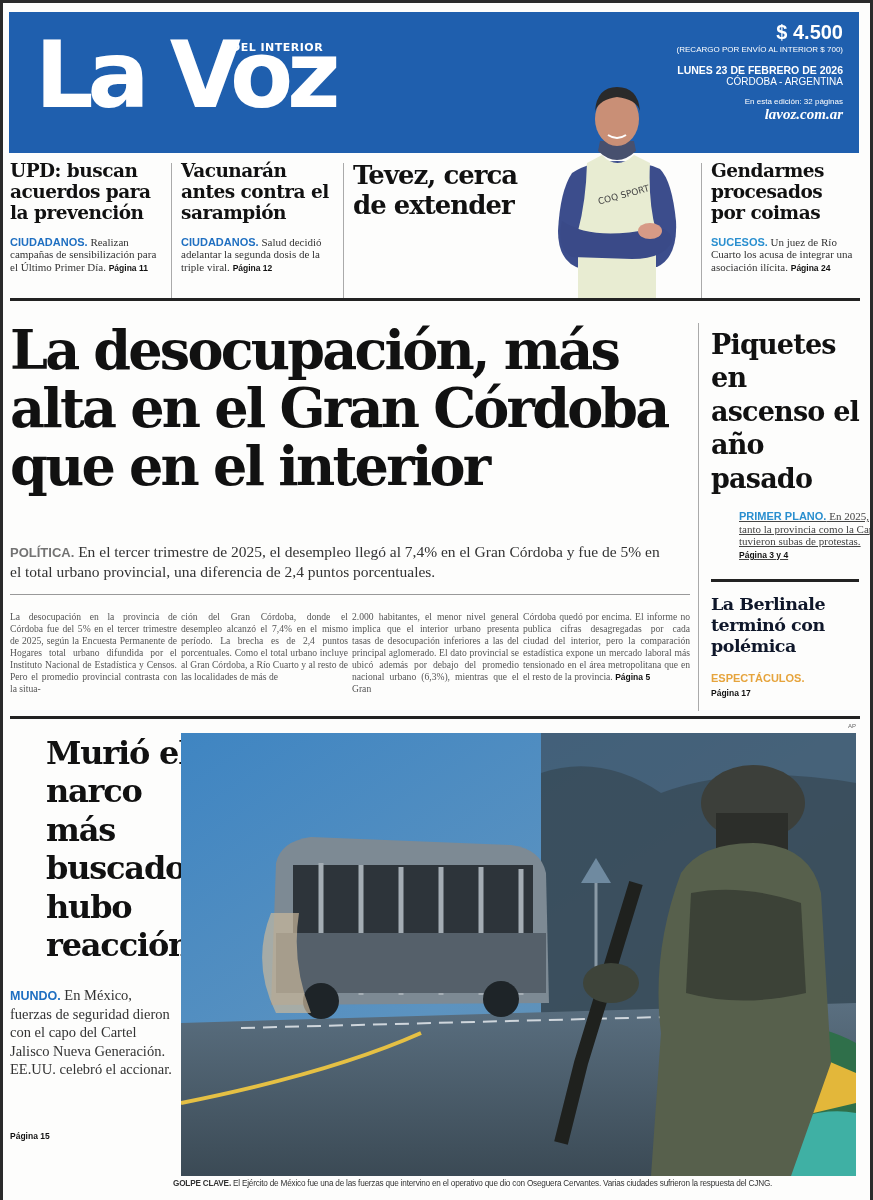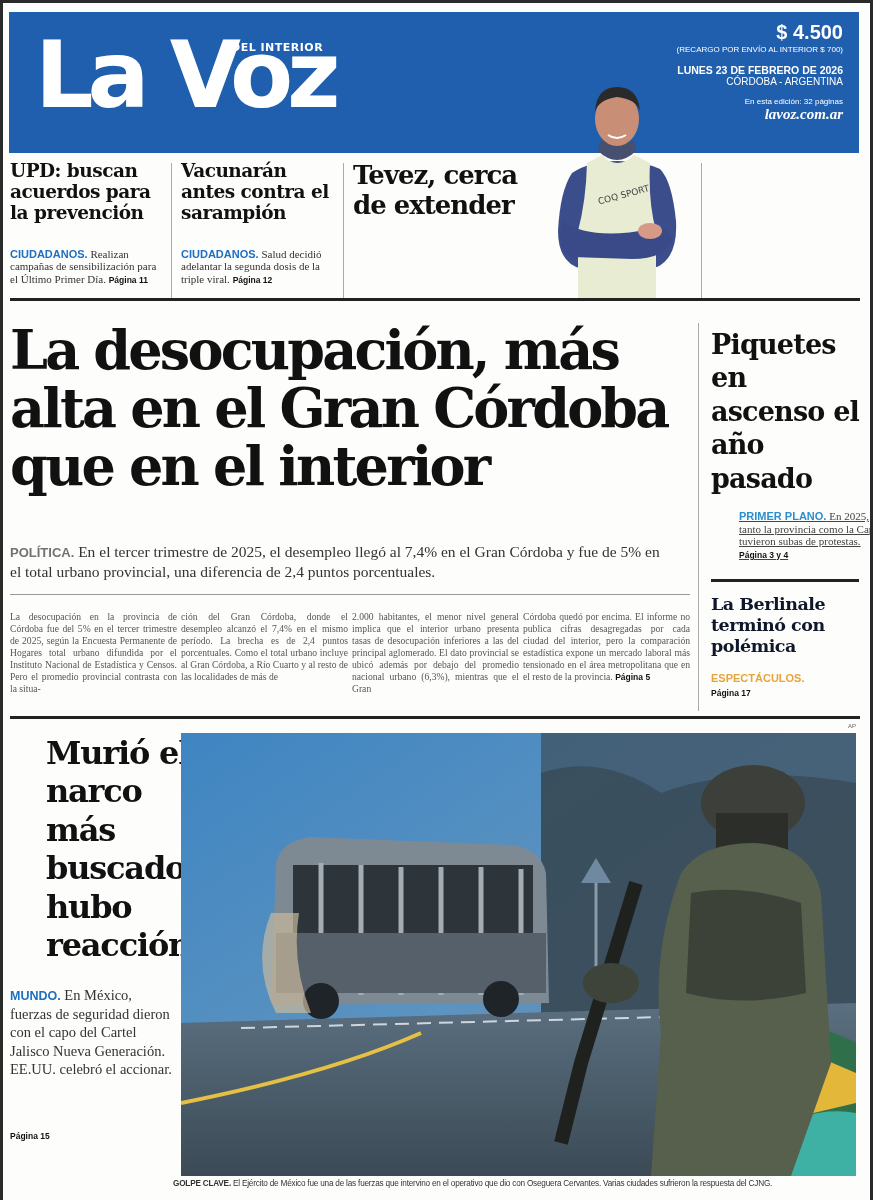--- a/index.html
+++ b/index.html
@@ -11,21 +11,21 @@
   .mast-right { position: absolute; right: 16px; top: 10px; text-align: right; color: #fff; font-family: "Liberation Sans", sans-serif; margin-left: 23px; }
   .price { font-size: 20px; font-weight: bold; line-height: 1.05; }
   .surcharge { font-size: 8px; margin-top: 2px; }
   .date { font-size: 10.5px; font-weight: bold; margin-top: 10px; }
   .place { font-size: 10px; }
   .edition { font-size: 8px; margin-top: 10px; }
   .url { font-size: 15px; font-weight: bold; font-style: italic; font-family: "Liberation Serif", serif; }
 
   .teaser { position: absolute; top: 158px; }
   .teaser h2 { font-family: "DejaVu Serif", serif; font-weight: bold; font-size: 18.5px; line-height: 1.13; color: #111; letter-spacing: -0.5px; }
-  .teaser p { font-family: "Liberation Serif", serif; font-size: 11px; line-height: 1.15; color: #333; margin-top: 24px; }
+  .teaser p { font-family: "Liberation Serif", serif; font-size: 11px; line-height: 1.15; color: #333; margin-top: 12px; }
   .kicker { font-family: "Liberation Sans", sans-serif; font-weight: bold; }
   .pagref { font-family: "Liberation Sans", sans-serif; font-weight: bold; font-size: 8.5px; color: #111; }
 
   .rule-thick { position: absolute; height: 3px; background: #222; }
   .rule-thin { position: absolute; height: 1px; background: #999; }
   .vrule { position: absolute; width: 1px; background: #aaa; }
 
   .player { position: absolute; left: 549px; top: 78px; width: 130px; height: 220px; }
 
   .lead-title { position: absolute; left: 7px; top: 319px; width: 690px; font-family: "DejaVu Serif", serif; font-weight: bold; font-size: 54px; line-height: 1.07; color: #111; letter-spacing: -2.8px; }
@@ -92,20 +92,24 @@
 
   <div class="teaser" style="left:178px; width:150px;">
     <h2>Vacunarán antes contra el sarampión</h2>
     <p><span class="kicker" style="color:#1f6fc1">CIUDADANOS.</span><span> Salud decidió adelantar la segunda dosis de la triple viral. </span><span class="pagref">Página 12</span></p>
   </div>
 
   <div class="teaser" style="left:350px; width:180px;">
     <h2 style="font-size:26px; line-height:1.15; letter-spacing:-1px;">Tevez, cerca de extender</h2>
   </div>
 
+  <div class="teaser" style="left:708px; width:145px;">
+    <h2>Gendarmes procesados por coimas</h2>
+    <p><span class="kicker" style="color:#2a8fcf">SUCESOS.</span><span> Un juez de Río Cuarto los acusa de integrar una asociación ilícita. </span><span class="pagref">Página 24</span></p>
+  </div>
 
   <div class="vrule" style="left:168px; top:160px; height:135px;"></div>
   <div class="vrule" style="left:340px; top:160px; height:135px;"></div>
   <div class="vrule" style="left:698px; top:160px; height:135px;"></div>
 
   <div class="rule-thick" style="left:7px; top:295px; width:850px;"></div>
 
   <h1 class="lead-title">La desocupación, más alta en el Gran Córdoba que en el interior</h1>
   <p class="lead-sub"><span class="kicker">POLÍTICA.</span><span> En el tercer trimestre de 2025, el desempleo llegó al 7,4% en el Gran Córdoba y fue de 5% en el total urbano provincial, una diferencia de 2,4 puntos porcentuales.</span></p>
   <div class="rule-thin" style="left:7px; top:591px; width:680px;"></div>

